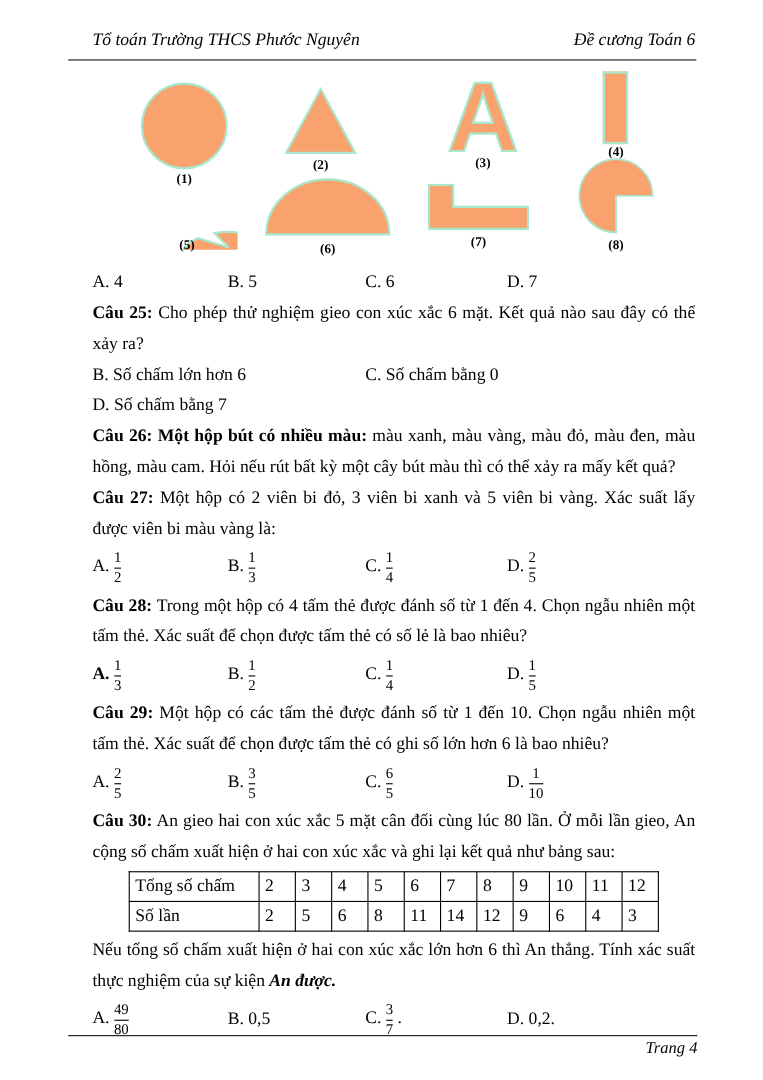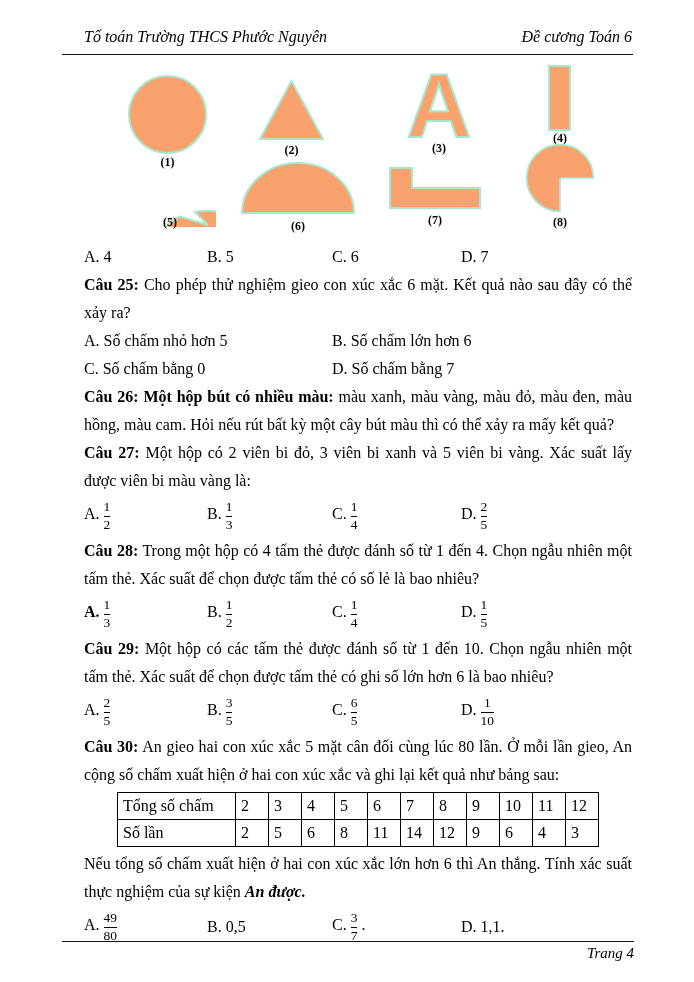--- a/index.html
+++ b/index.html
@@ -110,21 +110,20 @@
     <span><span>B.</span> <span>5</span></span>
     <span><span>C.</span> <span>6</span></span>
     <span><span>D.</span> <span>7</span></span>
   </div>
 
   <div class="q">
     <div class="qtext">
       <span class="qlabel">Câu 25:</span> <span>Cho phép thử nghiệm gieo con xúc xắc 6 mặt. Kết quả nào sau đây có thể xảy ra?</span>
     </div>
     <div class="opts2">
-      <span><span>A.</span> <span>Số chấm nhỏ hơn 5</span></span>
       <span><span>B.</span> <span>Số chấm lớn hơn 6</span></span>
       <span><span>C.</span> <span>Số chấm bằng 0</span></span>
       <span><span>D.</span> <span>Số chấm bằng 7</span></span>
     </div>
   </div>
 
   <div class="q">
     <div class="qtext">
       <span class="qlabel">Câu 26:</span> <span class="boldrun">Một hộp bút có nhiều màu:</span><span> màu xanh, màu vàng, màu đỏ, màu đen, màu hồng, màu cam. Hỏi nếu rút bất kỳ một cây bút màu thì có thể xảy ra mấy kết quả?</span>
     </div>
@@ -247,21 +246,21 @@
     <div class="opts4 optrow-frac">
       <span><span>A.</span><span class="frac">
             <span class="num">49</span>
             <span class="den">80</span>
           </span></span>
       <span><span>B.</span> <span>0,5</span></span>
       <span><span>C.</span><span class="frac">
             <span class="num">3</span>
             <span class="den">7</span>
           </span> <span>.</span></span>
-      <span><span>D.</span> <span>1,1.</span></span>
+      <span><span>D.</span> <span>0,2.</span></span>
     </div>
   </div>
 
 </div>
 
 <div class="footer">
   <span>Trang 4</span>
 </div>
 
 </body></html>

